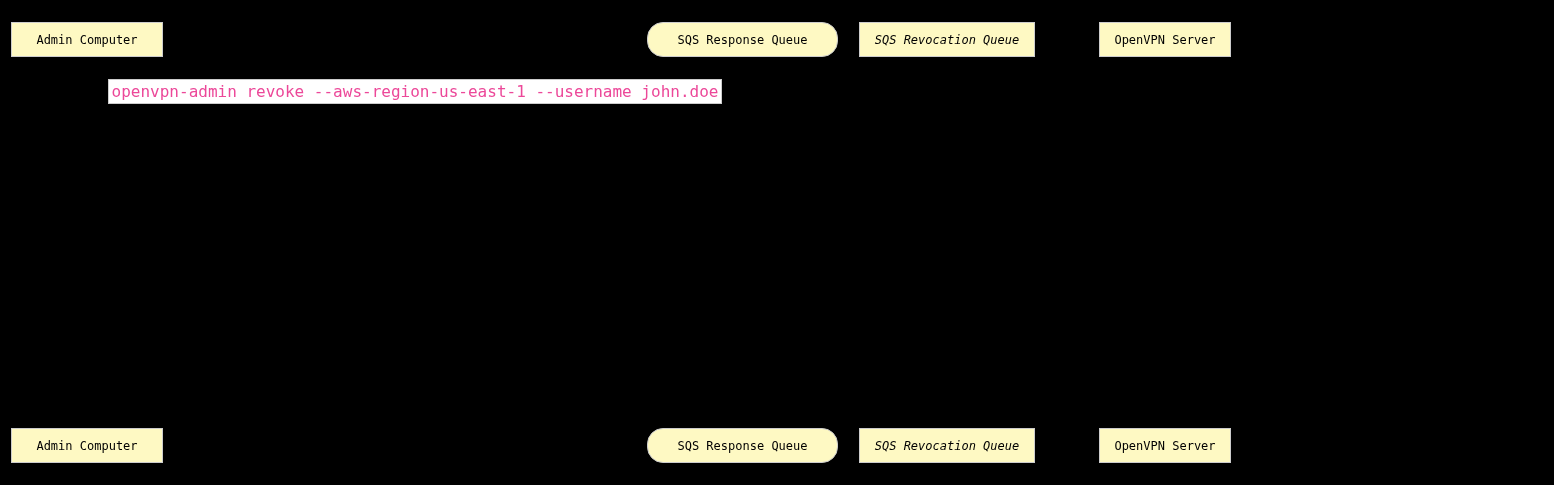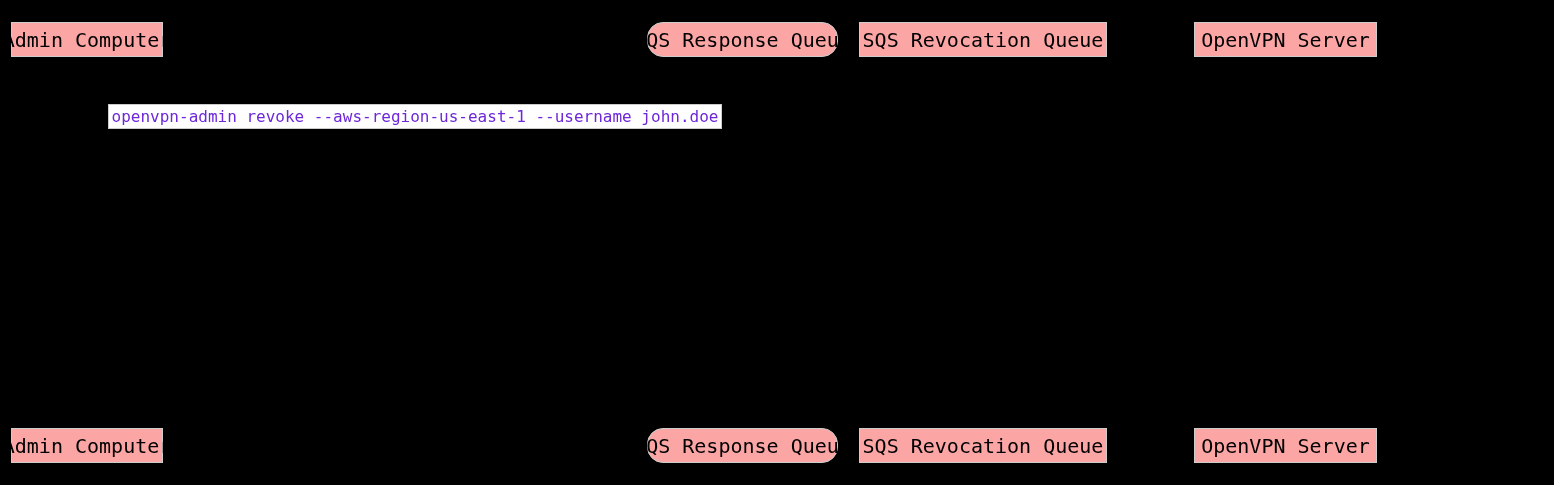--- a/index.html
+++ b/index.html
@@ -11,36 +11,36 @@
     position: relative;
     width: 1554px;
     height: 485px;
     background: #000000;
     overflow: hidden;
     font-family: "DejaVu Sans Mono", "Liberation Mono", monospace;
   }
   .actor {
     position: absolute;
     height: 35px;
-    background: #fca5a5;
+    background: #fef9c3;
     color: #000000;
     border: 1px solid #cccccc;
     box-sizing: border-box;
     display: flex;
     align-items: center;
     justify-content: center;
-    font-size: 20px;
+    font-size: 12px;
     white-space: nowrap;
   }
   .row-top    { top: 22px; }
   .row-bottom { top: 428px; }
   .a-admin { left: 11px;   width: 152px; }
   .a-resp  { left: 647px;  width: 191px; border-radius: 16px; }
-  .a-revo  { left: 859px;  width: 248px; }
-  .a-ovpn  { left: 1194px; width: 183px; }
+  .a-revo  { left: 859px;  width: 176px; font-style: italic; }
+  .a-ovpn  { left: 1099px; width: 132px; }
 
   
   .lifeline {
     position: absolute;
     top: 57px;
     height: 371px;
     width: 1px;
     background: #000000;
   }
   .ll-admin { left: 86px;   }
@@ -57,30 +57,29 @@
     background: #000000;
   }
 
   .message-label {
     position: absolute;
     left: 108px;
     top: 79px;
     width: 614px;
     height: 25px;
     background: #ffffff;
-    color: #6d28d9;
+    color: #ec4899;
     border: 1px solid #cccccc;
     box-sizing: border-box;
     display: flex;
     align-items: center;
     justify-content: center;
     font-size: 16px;
     white-space: nowrap;
     overflow: hidden;
-    margin-top: 25px;
   }
 </style>
 </head>
 <body>
 
 <div class="canvas">
 
   <div class="actor row-top a-admin">Admin Computer</div>
   <div class="actor row-top a-resp">SQS Response Queue</div>
   <div class="actor row-top a-revo">SQS Revocation Queue</div>

